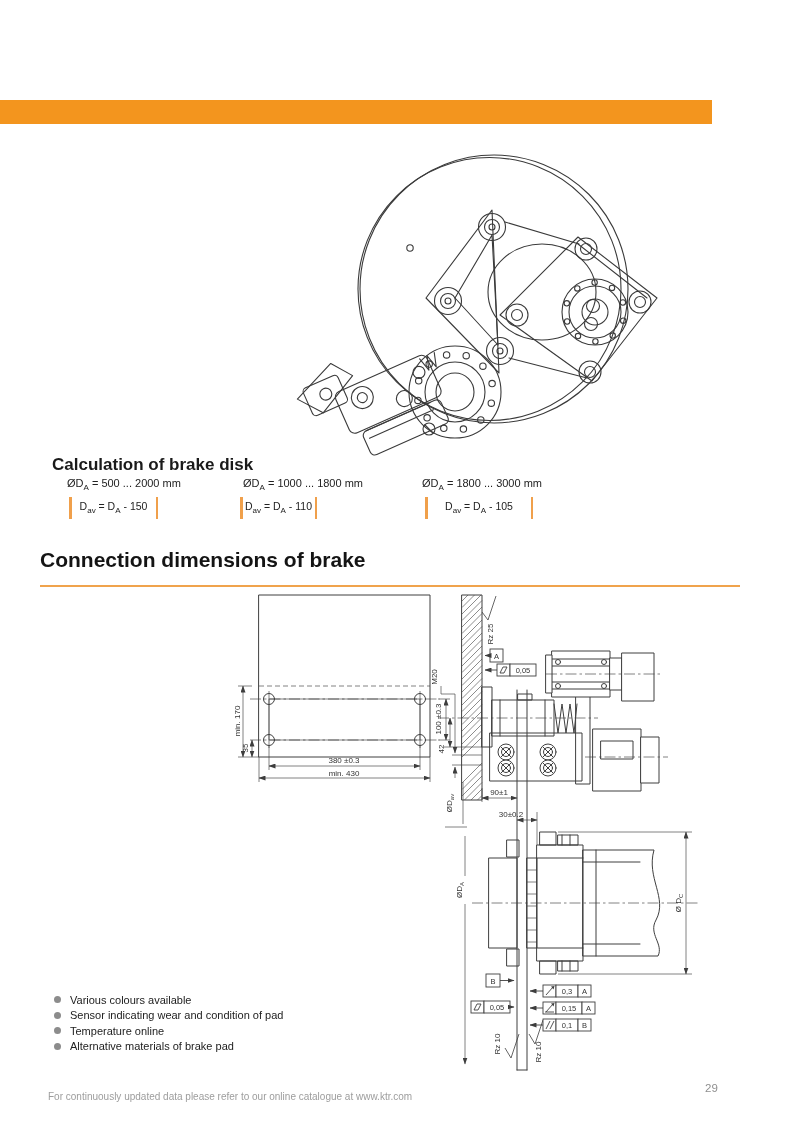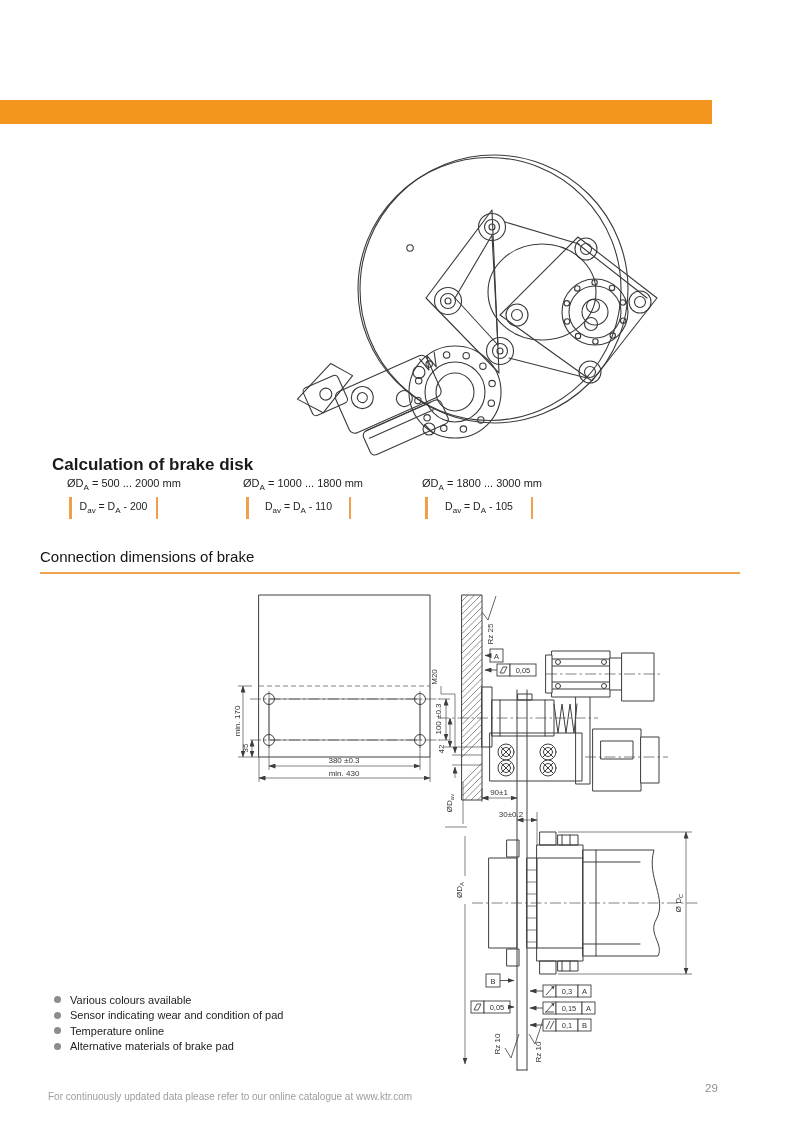--- a/index.html
+++ b/index.html
@@ -7,21 +7,21 @@
   .page{position:relative;width:793px;height:1121px;background:#fff;overflow:hidden;
         font-family:"Liberation Sans","DejaVu Sans",sans-serif;color:#222}
   .abs{position:absolute}
   .accent-bar{left:0;top:100px;width:712px;height:24px;background:#F3951E}
   .calc-title{left:52px;top:455px;font-size:17px;font-weight:bold;color:#1a1a1a}
   .range{top:477px;font-size:11px;white-space:pre;color:#222}
   .range sub,.formula sub{font-size:8px}
   .formula{top:496px;height:24px;display:flex;align-items:center;justify-content:space-between;
            font-size:10.5px;white-space:pre;color:#222}
   .obar{width:2.5px;height:22px;background:#F0A04B;flex:0 0 auto}
-  .section-title{font-size:15px;font-weight:normal;color:#141414;border-bottom:2px solid #F0A34C;padding-bottom:7px}
+  .section-title{font-size:21px;font-weight:bold;color:#141414;border-bottom:2px solid #F0A34C;padding-bottom:13px}
   #conn-title{left:40px;top:548px;width:700px}
   #opt-title{left:40px;top:988px;width:345px}
   .bullets{left:54px;top:992px;font-size:11px;color:#222}
   .bullet-row{display:flex;align-items:center;height:15.5px}
   .dot{width:7px;height:7px;border-radius:50%;background:#8c8c8c;margin-right:9px;flex:0 0 auto}
   .footer{left:48px;top:1091px;font-size:10px;color:#9d9d9d}
   .pagenum{left:705px;top:1082px;width:50px;text-align:left;font-size:11.5px;color:#8f8f8f}
   svg text{font-family:"Liberation Sans","DejaVu Sans",sans-serif}
 </style>
 </head>
@@ -124,24 +124,24 @@
   </svg>
 
   <div class="abs calc-title">Calculation of brake disk</div>
 
   <div class="abs range" style="left:67px"><span>ØD</span><sub>A</sub><span> = 500 ... 2000 mm</span></div>
   <div class="abs range" style="left:243px"><span>ØD</span><sub>A</sub><span> = 1000 ... 1800 mm</span></div>
   <div class="abs range" style="left:422px"><span>ØD</span><sub>A</sub><span> = 1800 ... 3000 mm</span></div>
 
   <div class="abs formula" style="left:69px;width:89px">
     <span class="obar"></span>
-    <span><span>D</span><sub>av</sub><span> = D</span><sub>A</sub><span> - 200</span></span>
+    <span><span>D</span><sub>av</sub><span> = D</span><sub>A</sub><span> - 150</span></span>
     <span class="obar"></span>
   </div>
-  <div class="abs formula" style="left:246px;width:105px">
+  <div class="abs formula" style="left:240px;width:77px">
     <span class="obar"></span>
     <span><span>D</span><sub>av</sub><span> = D</span><sub>A</sub><span> - 110</span></span>
     <span class="obar"></span>
   </div>
   <div class="abs formula" style="left:425px;width:108px">
     <span class="obar"></span>
     <span><span>D</span><sub>av</sub><span> = D</span><sub>A</sub><span> - 105</span></span>
     <span class="obar"></span>
   </div>
 

